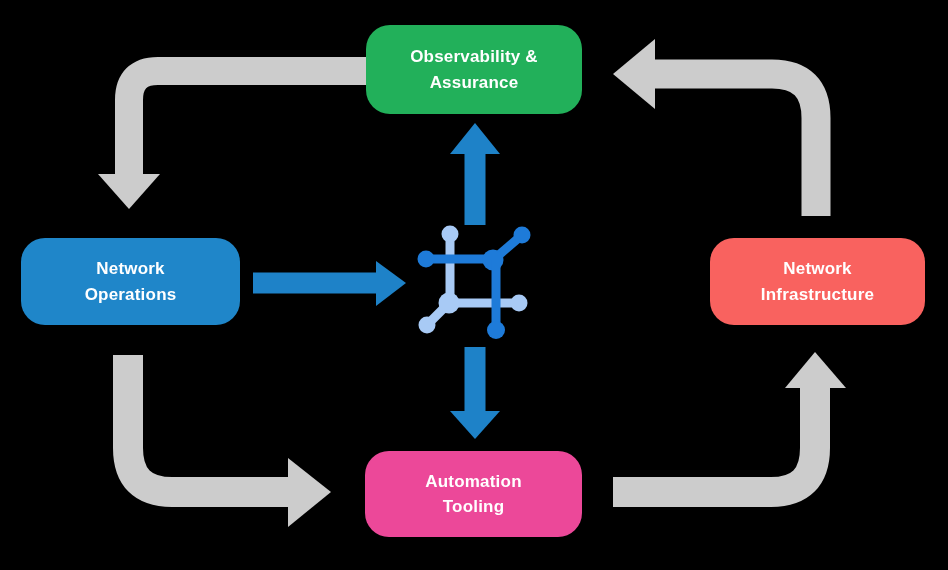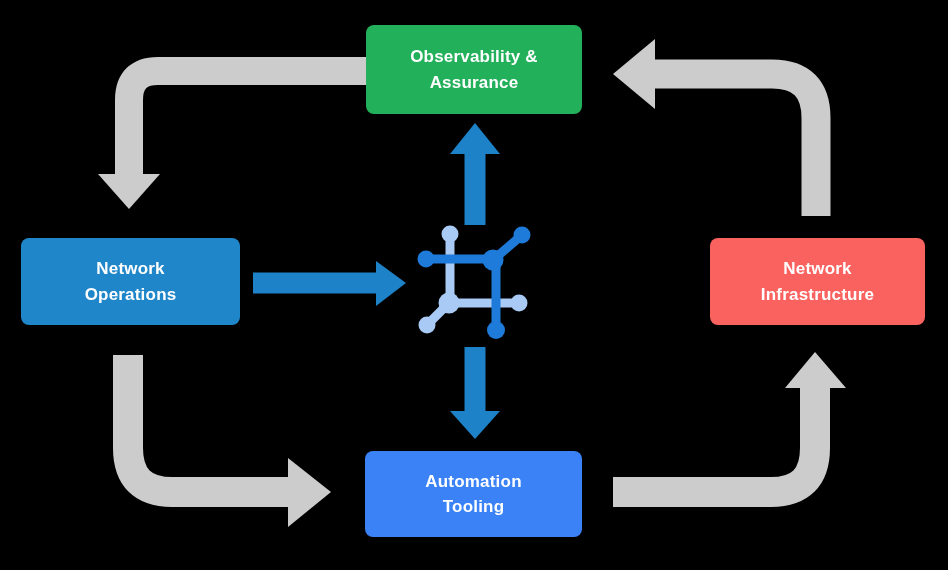--- a/index.html
+++ b/index.html
@@ -15,21 +15,21 @@
     background: #000000;
     overflow: hidden;
   }
   #arrow-layer {
     position: absolute;
     left: 0; top: 0;
     width: 948px; height: 570px;
   }
   .node {
     position: absolute;
-    border-radius: 8px;
+    border-radius: 24px;
     display: flex;
     align-items: center;
     justify-content: center;
     text-align: center;
     color: #ffffff;
     font-size: 17px;
     font-weight: 700;
     line-height: 1.5;
     letter-spacing: 0.2px;
     white-space: pre-line;
@@ -113,18 +113,18 @@
   <div class="node" id="node-operations" style="background-color: rgb(31, 134, 201);">
     <span>Network
 Operations</span>
   </div>
 
   <div class="node" id="node-infrastructure" style="background-color: rgb(249, 98, 95);">
     <span>Network
 Infrastructure</span>
   </div>
 
-  <div class="node" id="node-tooling" style="background-color: #3b82f6;">
+  <div class="node" id="node-tooling" style="background-color: #ec4899;">
     <span>Automation
 Tooling</span>
   </div>
 
 </div>
 
 </body></html>

